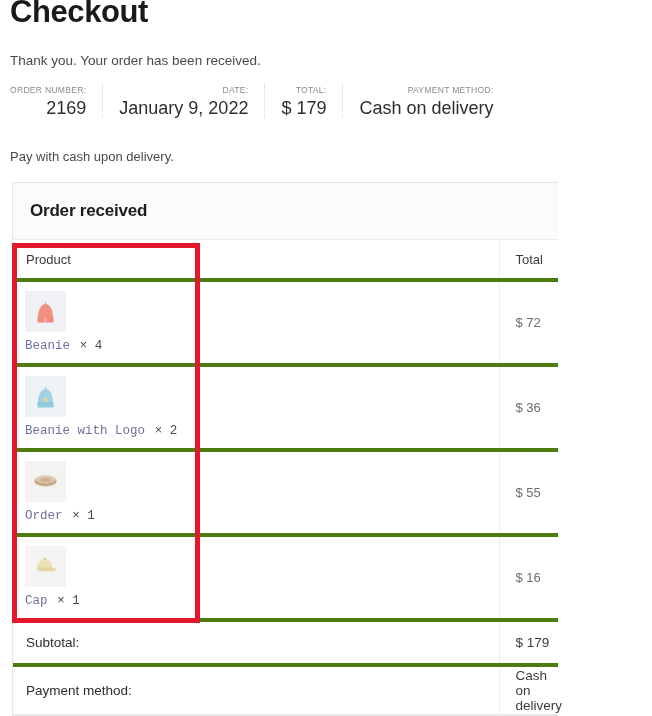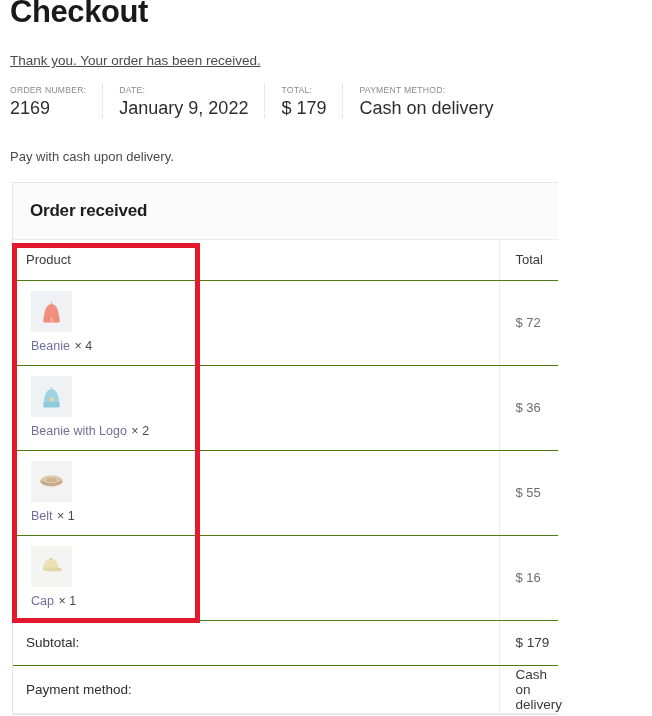--- a/index.html
+++ b/index.html
@@ -34,38 +34,38 @@
     color: #1a1a1a;
     margin: 0;
   }
 
   .thankyou {
     position: absolute;
     left: 10px;
     top: 53px;
     font-size: 13.5px;
     color: #4a4a4a;
-    text-decoration: underline;
   }
 
   
   .order-meta {
     position: absolute;
     left: 10px;
     top: 84px;
     display: flex;
     align-items: stretch;
   }
   .meta-item {
     padding-right: 16px;
     border-right: 1px dotted #d6d6d6;
     margin-right: 0;
     display: flex;
     flex-direction: column;
     justify-content: flex-start;
+    align-items: flex-end;
   }
   .meta-item + .meta-item { padding-left: 16px; }
   .meta-item:last-child { border-right: none; padding-right: 0; }
   .meta-label {
     font-size: 8.6px;
     letter-spacing: 0.25px;
     color: #8a8a8a;
     text-transform: uppercase;
     line-height: 12px;
     white-space: nowrap;
@@ -119,43 +119,44 @@
     border-collapse: collapse;
     table-layout: fixed;
   }
   table.order-table col.c-product { width: 486px; }
   table.order-table col.c-total   { width: auto; }
 
   table.order-table th,
   table.order-table td {
     text-align: left;
     vertical-align: middle;
-    border-bottom: 1px solid #4d7c0f;
+    border-bottom: 4px solid #4d7c0f;
     box-sizing: border-box;
   }
   table.order-table th.col-total,
   table.order-table td.cell-total,
   table.order-table td.cell-amount {
     border-left: 1px solid #ededed;
     padding-left: 16px;
   }
   table.order-table th {
     height: 40px;
     padding-left: 13px;
     font-size: 13px;
     font-weight: normal;
     color: #3a3a3a;
   }
   table.order-table th.col-total { padding-left: 16px; }
 
   td.cell-product {
     height: 85px;
-    padding-left: 18px;
+    padding-left: 12px;
     padding-top: 8px;
     padding-bottom: 8px;
+    font-family: Liberation Mono, monospace;
   }
   .thumb {
     width: 41px;
     height: 41px;
     background: #f0f1f4;
     display: block;
     margin-bottom: 4px;
     position: relative;
     overflow: hidden;
   }
@@ -291,21 +292,21 @@
           <td class="cell-product">
             <span class="thumb">
               <svg width="41" height="41" viewBox="0 0 41 41" aria-hidden="true">
                 <rect width="41" height="41" fill="#f3f3f3"></rect>
                 <ellipse cx="20.5" cy="20.5" rx="11" ry="5" fill="#c9ad8d"></ellipse>
                 <ellipse cx="20.5" cy="19.2" rx="11" ry="4.6" fill="#ddc6a9"></ellipse>
                 <ellipse cx="20.5" cy="19" rx="5.2" ry="2.1" fill="#cbb192"></ellipse>
                 <path d="M9.8 19.5 Q20.5 25.4 31.2 19.5 L31.2 21.1 Q20.5 26.9 9.8 21.1 Z" fill="#bfa081"></path>
               </svg>
             </span>
-            <span class="product-name">Belt</span>
+            <span class="product-name">Order</span>
             <span class="product-qty">× 1</span>
           </td>
           <td class="cell-amount">$ 55</td>
         </tr>
 
         <tr>
           <td class="cell-product">
             <span class="thumb">
               <svg width="41" height="41" viewBox="0 0 41 41" aria-hidden="true">
                 <rect width="41" height="41" fill="#f4f4f2"></rect>

